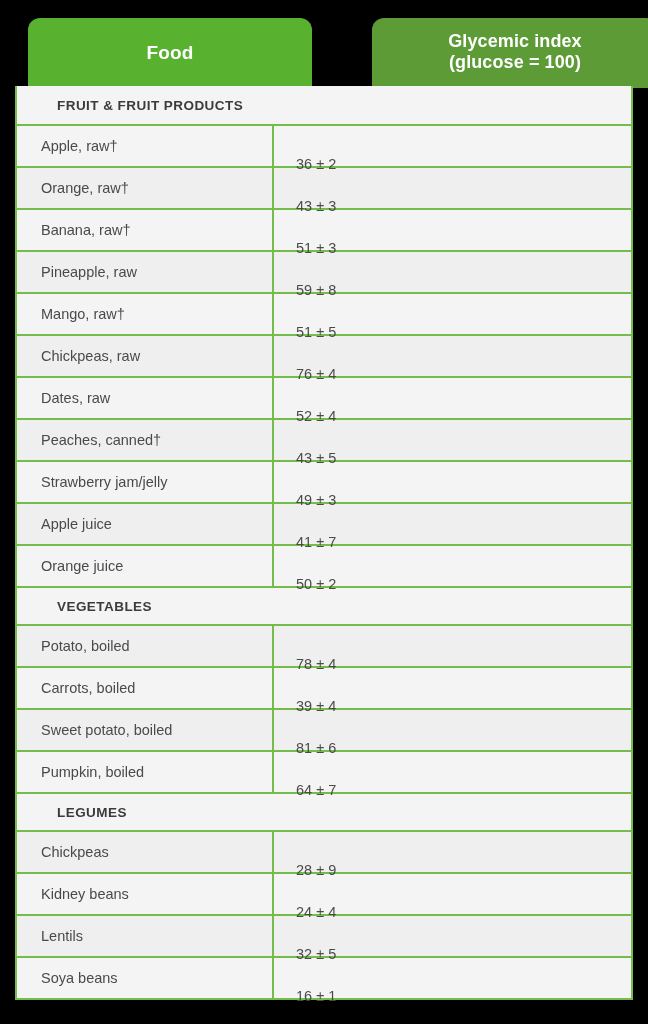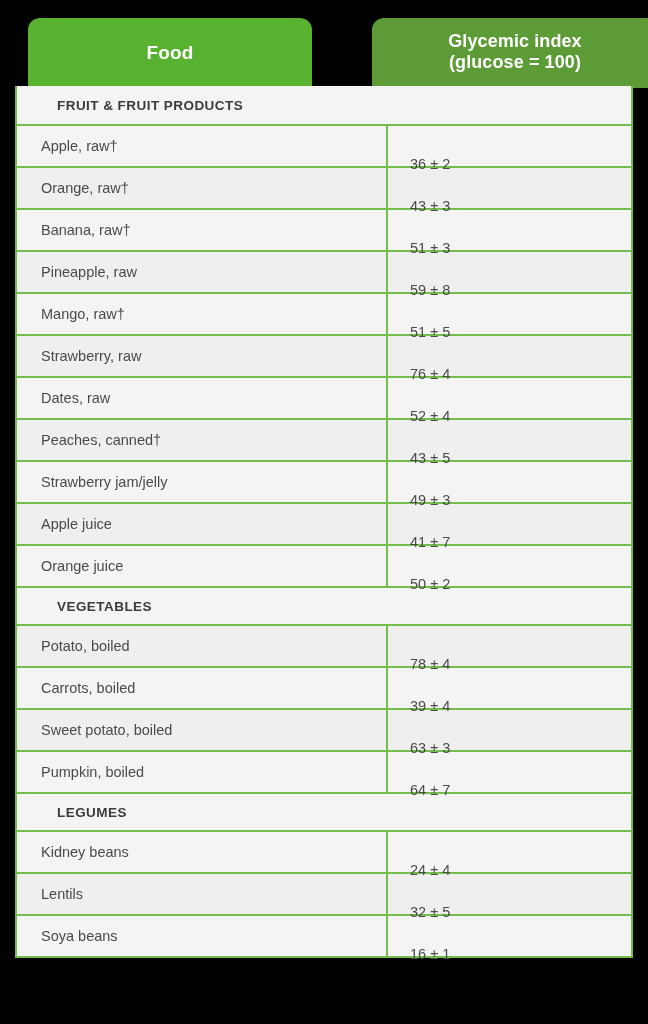--- a/index.html
+++ b/index.html
@@ -91,21 +91,21 @@
 
   .cat-label {
     padding-left: 40px;
     font-size: 13.5px;
     font-weight: bold;
     color: #3b3b3b;
     letter-spacing: 0.45px;
   }
 
   .cell-food {
-    width: 371px;
+    width: 257px;
     height: 100%;
     display: flex;
     align-items: center;
     padding-left: 24px;
     font-size: 14.5px;
     color: #4a4a4a;
     border-right: 2px solid #74bd4a;
   }
 
   .cell-gi {
@@ -157,21 +157,21 @@
       </div>
       <div class="row alt-b">
         <div class="cell-food">Pineapple, raw</div>
         <div class="cell-gi">59 ± 8</div>
       </div>
       <div class="row alt-a">
         <div class="cell-food">Mango, raw†</div>
         <div class="cell-gi">51 ± 5</div>
       </div>
       <div class="row alt-b">
-        <div class="cell-food">Strawberry, raw</div>
+        <div class="cell-food">Chickpeas, raw</div>
         <div class="cell-gi">76 ± 4</div>
       </div>
       <div class="row alt-a">
         <div class="cell-food">Dates, raw</div>
         <div class="cell-gi">52 ± 4</div>
       </div>
       <div class="row alt-b">
         <div class="cell-food">Peaches, canned†</div>
         <div class="cell-gi">43 ± 5</div>
       </div>
@@ -193,29 +193,33 @@
       <div class="row alt-b">
         <div class="cell-food">Potato, boiled</div>
         <div class="cell-gi">78 ± 4</div>
       </div>
       <div class="row alt-a">
         <div class="cell-food">Carrots, boiled</div>
         <div class="cell-gi">39 ± 4</div>
       </div>
       <div class="row alt-b">
         <div class="cell-food">Sweet potato, boiled</div>
-        <div class="cell-gi">63 ± 3</div>
+        <div class="cell-gi">81 ± 6</div>
       </div>
       <div class="row alt-a">
         <div class="cell-food">Pumpkin, boiled</div>
         <div class="cell-gi">64 ± 7</div>
       </div>
       <div class="row cat-row">
         <div class="cat-label">LEGUMES</div>
       </div>
+      <div class="row alt-b">
+        <div class="cell-food">Chickpeas</div>
+        <div class="cell-gi">28 ± 9</div>
+      </div>
       <div class="row alt-a">
         <div class="cell-food">Kidney beans</div>
         <div class="cell-gi">24 ± 4</div>
       </div>
       <div class="row alt-b">
         <div class="cell-food">Lentils</div>
         <div class="cell-gi">32 ± 5</div>
       </div>
       <div class="row alt-a">
         <div class="cell-food">Soya beans</div>

